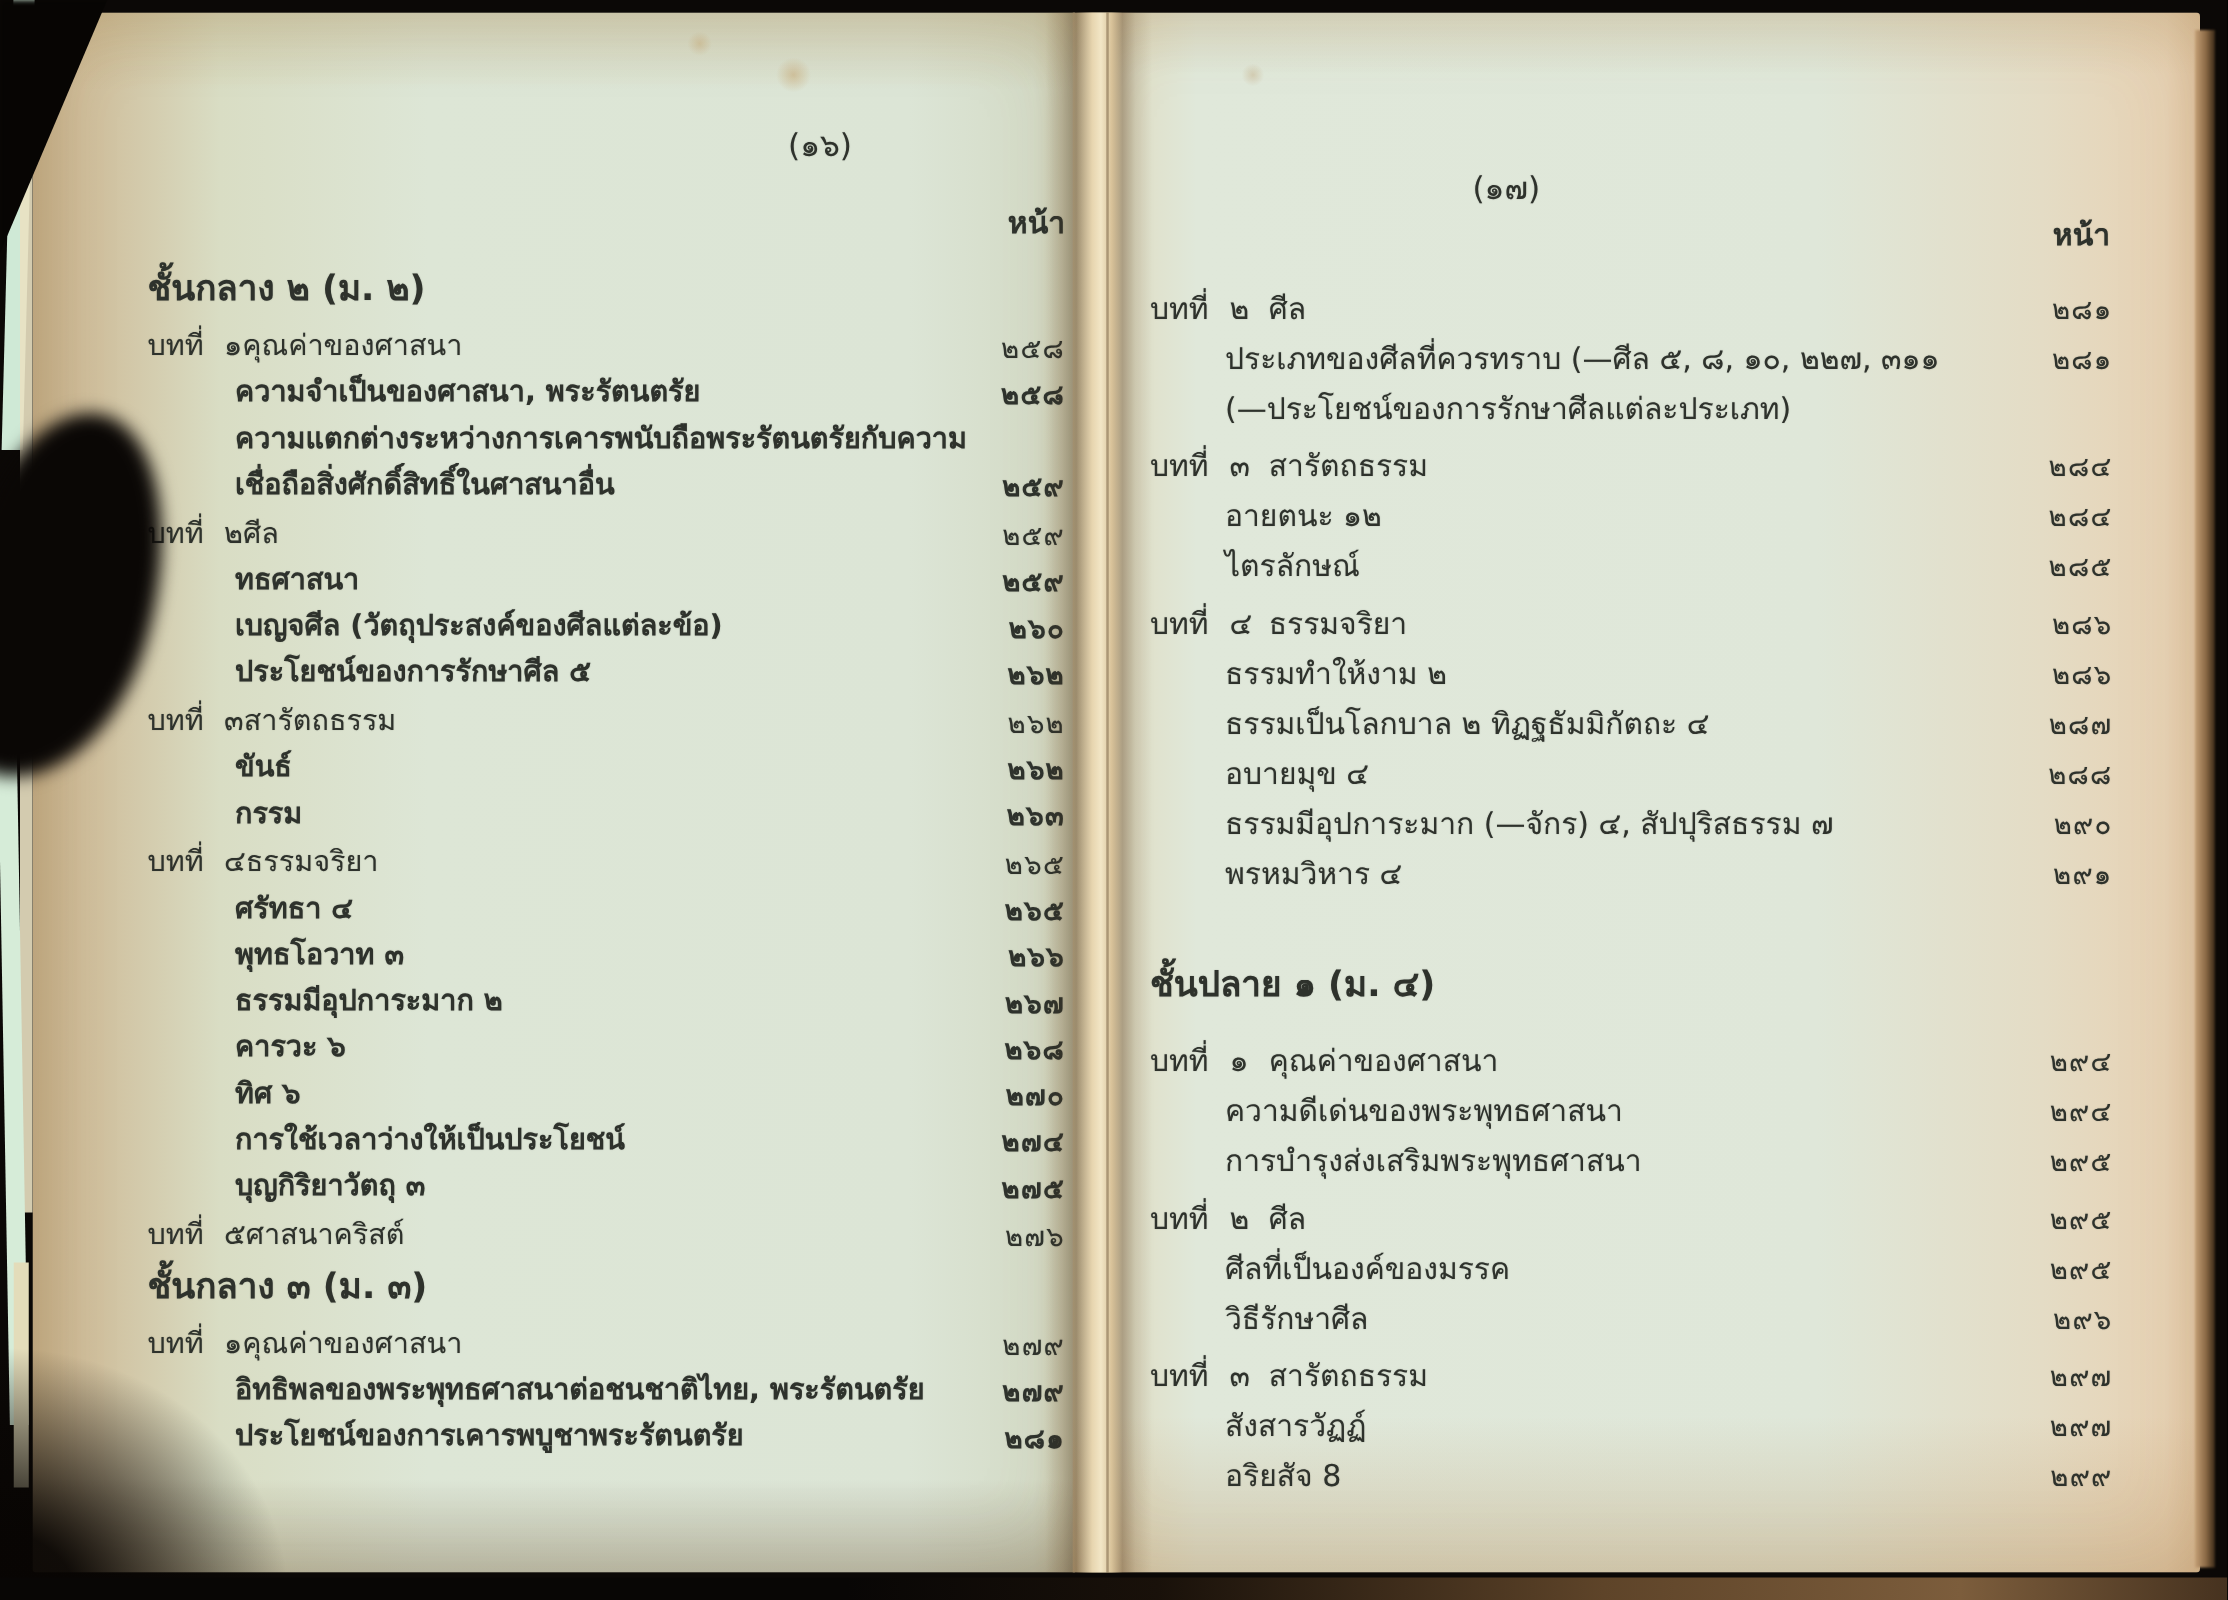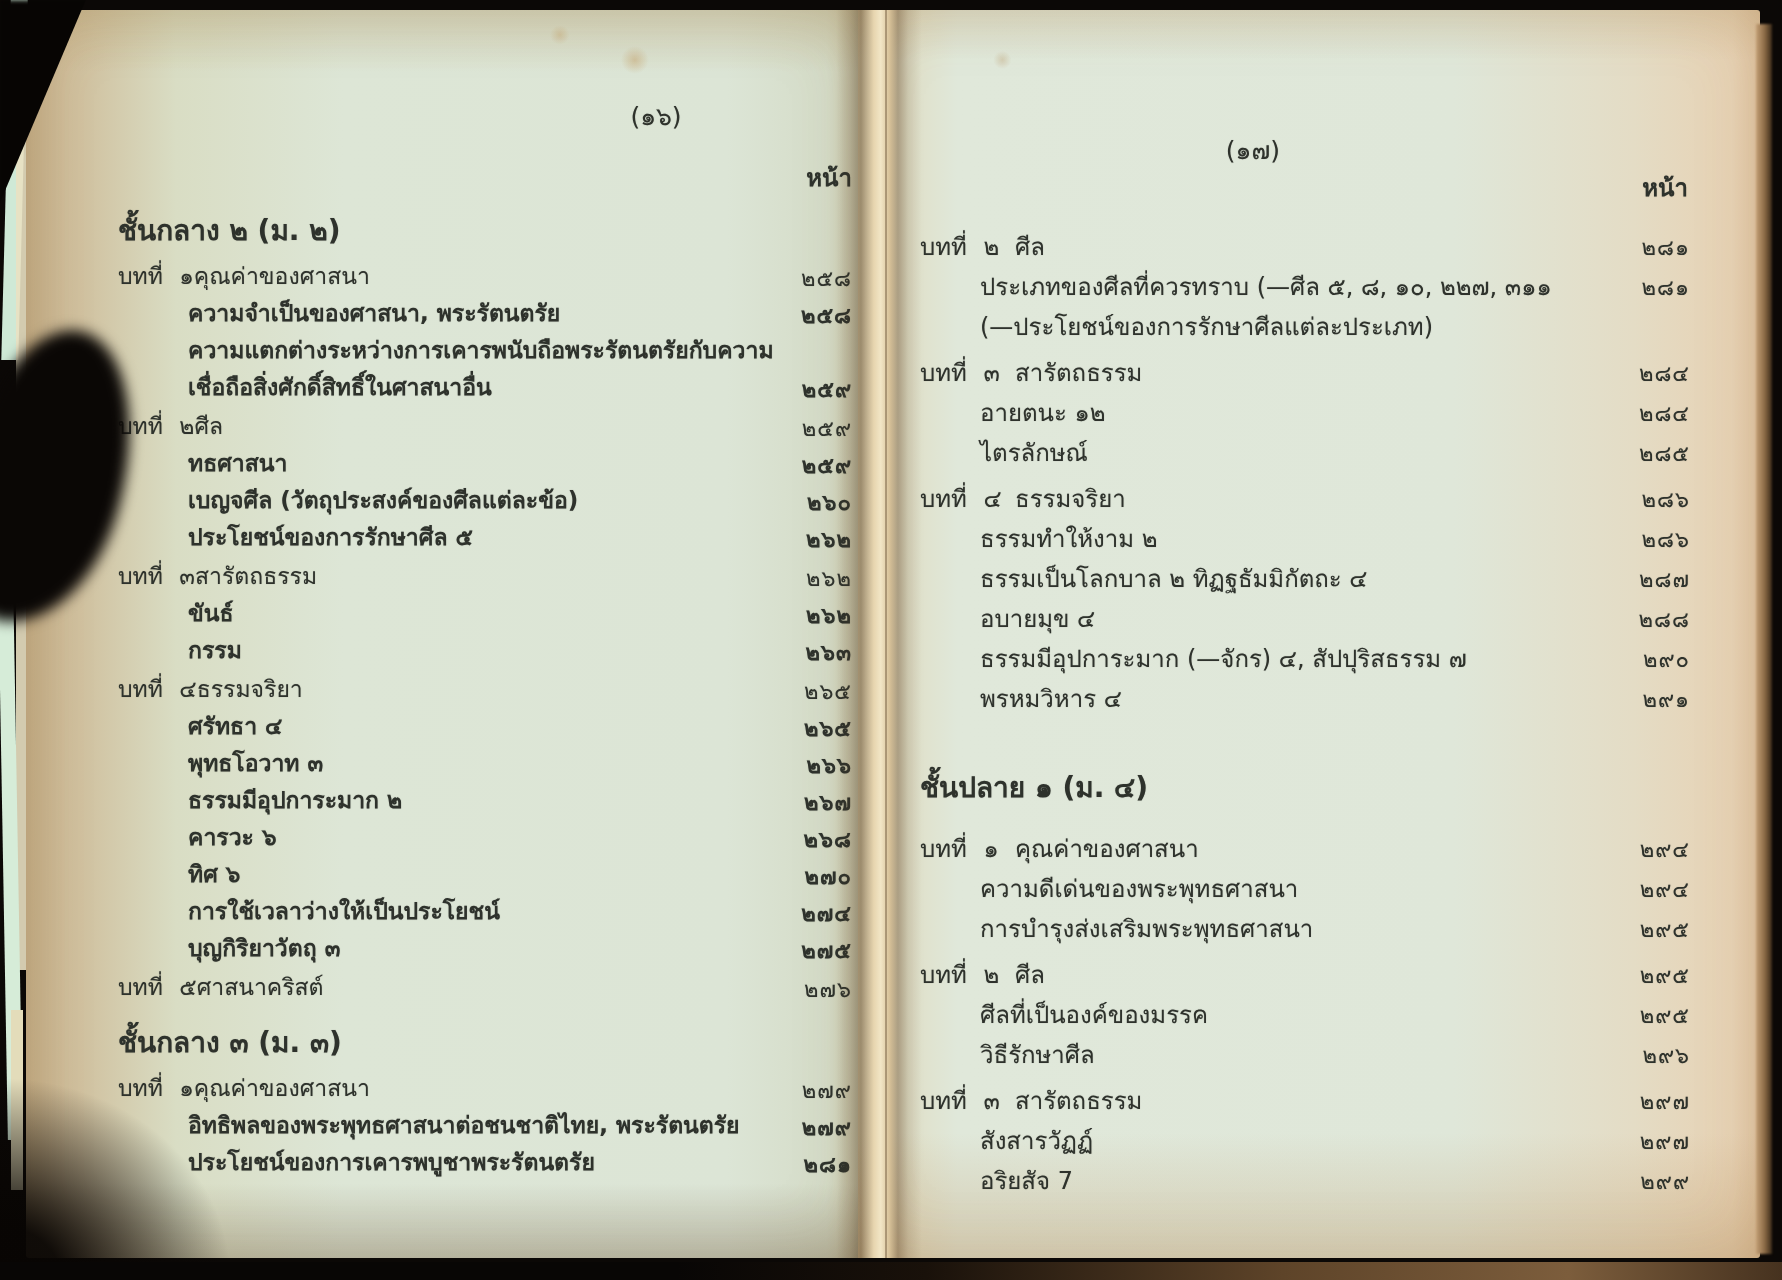--- a/index.html
+++ b/index.html
@@ -69,40 +69,40 @@
   }
   .right-edge{
     position:absolute;left:1756px;top:24px;width:16px;height:1230px;z-index:4;
     background:linear-gradient(90deg,#c4a076 0%,#8a6945 55%,#3a2a18 100%);
     filter:blur(1px);
   }
   
   .ink{color:#2e322c;text-shadow:0 0 1px rgba(46,50,44,.35);}
   .folio{position:absolute;font-size:25px;text-align:center;}
   .page-left .folio{left:555px;top:86px;width:150px;}
-  .page-right .folio{left:272px;top:120px;width:150px;text-align:right;}
+  .page-right .folio{left:272px;top:120px;width:150px;}
   .colhead{position:absolute;font-size:24px;font-weight:bold;}
   .page-left .colhead{right:8px;top:148px;}
   .page-right .colhead{right:72px;top:158px;}
   .toc{position:absolute;z-index:3;}
   .toc .row{position:relative;white-space:nowrap;}
   .lp{left:92px;top:198px;width:734px;}
   .rp{left:62px;top:217px;width:770px;}
   .lp .row{height:37px;font-size:23px;}
   .rp .row{height:40px;font-size:24px;}
   .lp .row.ch{margin-top:2px;}
   .rp .row.ch{margin-top:6px;}
   .row.ch:first-child{margin-top:0;}
   .prefix{display:inline-block;min-width:70px;word-spacing:9px;}
   .rp .prefix{min-width:95px;}
   .lp .row.sub{padding-left:70px;font-weight:bold;}
   .rp .row.sub{padding-left:60px;}
   .pnum{position:absolute;right:0;top:3px;font-size:22px;letter-spacing:1px;}
   .sec-heading{font-weight:bold;font-size:28px;height:48px;}
-  .sec-heading.later{margin-top:14px;}
+  .sec-heading.later{}
   .rp .sec-heading.later{margin-top:46px;height:58px;}
 </style>
 </head>
 <body>
 
 <div class="photo">
 
   <div class="page page-left">
     <div class="folio ink">(๑๖)</div>
     <div class="colhead ink">หน้า</div>
@@ -153,21 +153,21 @@
         <div class="row sub"><span class="title">พรหมวิหาร ๔</span><span class="pnum">๒๙๑</span></div>
         <div class="sec-heading later">ชั้นปลาย ๑ (ม. ๔)</div>
         <div class="row ch"><span class="prefix">บทที่ ๑</span><span class="title">คุณค่าของศาสนา</span><span class="pnum">๒๙๔</span></div>
         <div class="row sub"><span class="title">ความดีเด่นของพระพุทธศาสนา</span><span class="pnum">๒๙๔</span></div>
         <div class="row sub"><span class="title">การบำรุงส่งเสริมพระพุทธศาสนา</span><span class="pnum">๒๙๕</span></div>
         <div class="row ch"><span class="prefix">บทที่ ๒</span><span class="title">ศีล</span><span class="pnum">๒๙๕</span></div>
         <div class="row sub"><span class="title">ศีลที่เป็นองค์ของมรรค</span><span class="pnum">๒๙๕</span></div>
         <div class="row sub"><span class="title">วิธีรักษาศีล</span><span class="pnum">๒๙๖</span></div>
         <div class="row ch"><span class="prefix">บทที่ ๓</span><span class="title">สารัตถธรรม</span><span class="pnum">๒๙๗</span></div>
         <div class="row sub"><span class="title">สังสารวัฏฏ์</span><span class="pnum">๒๙๗</span></div>
-        <div class="row sub"><span class="title">อริยสัจ 7</span><span class="pnum">๒๙๙</span></div>
+        <div class="row sub"><span class="title">อริยสัจ 8</span><span class="pnum">๒๙๙</span></div>
       </div>
   </div>
 
   <div class="gutter"></div>
   <div class="deckle">
     <div class="s1"></div>
     <div class="s2"></div>
     <div class="s3"></div>
     <div class="s4"></div>
   </div>

